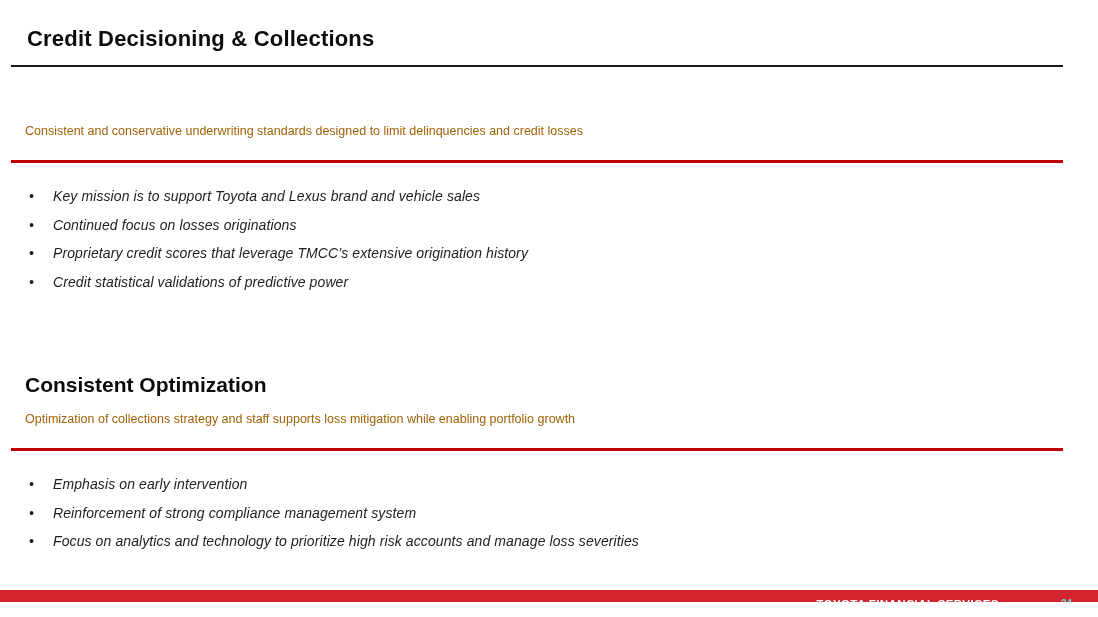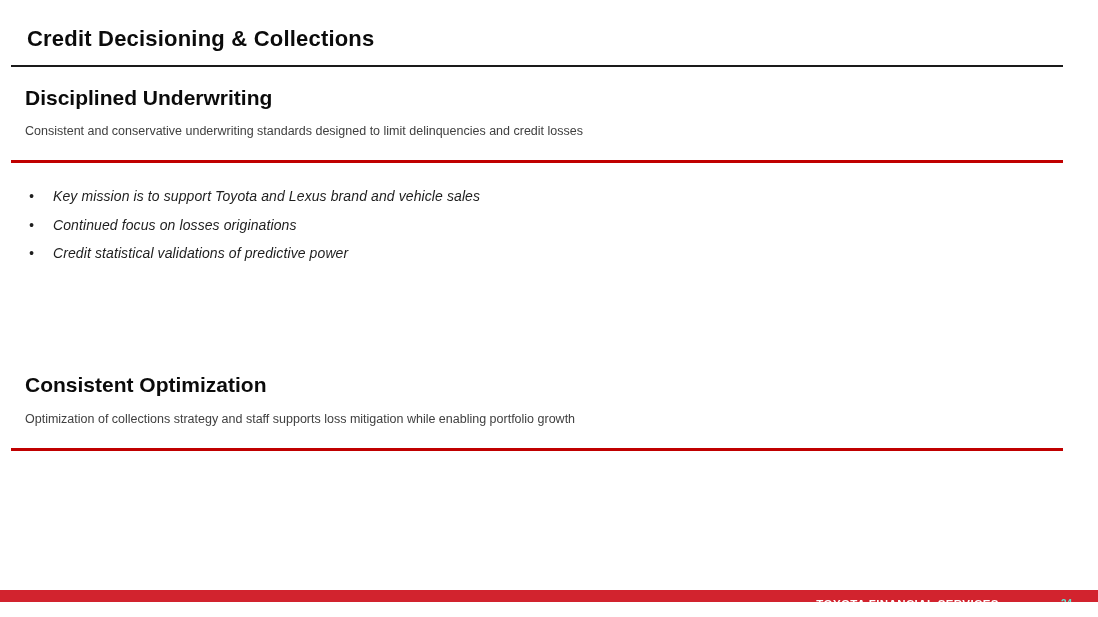--- a/index.html
+++ b/index.html
@@ -36,21 +36,21 @@
     font-size: 21px;
     font-weight: 700;
     color: #0b0b0b;
   }
   .section-heading.s1 { top: 86px; }
   .section-heading.s2 { top: 373px; }
   .section-subtitle {
     position: absolute;
     left: 25px;
     font-size: 12.5px;
-    color: #404040;
+    color: #a16207;
   }
   .section-subtitle.s1 { top: 124px; }
   .section-subtitle.s2 { top: 412px; }
   .red-rule {
     position: absolute;
     left: 11px;
     width: 1052px;
     height: 3px;
     background: #c00000;
   }
@@ -108,33 +108,38 @@
   }
 </style>
 </head>
 <body>
 
 <div class="slide">
 
   <h1 class="page-title">Credit Decisioning &amp; Collections</h1>
   <div class="title-rule"></div>
 
-  <h2 class="section-heading s1">Disciplined Underwriting</h2>
   <p class="section-subtitle s1">Consistent and conservative underwriting standards designed to limit delinquencies and credit losses</p>
   <div class="red-rule s1"></div>
 
   <ul class="bullet-list s1">
     <li>Key mission is to support Toyota and Lexus brand and vehicle sales</li>
     <li>Continued focus on losses originations</li>
+    <li>Proprietary credit scores that leverage TMCC’s extensive origination history</li>
     <li>Credit statistical validations of predictive power</li>
   </ul>
 
   <h2 class="section-heading s2">Consistent Optimization</h2>
   <p class="section-subtitle s2">Optimization of collections strategy and staff supports loss mitigation while enabling portfolio growth</p>
   <div class="red-rule s2"></div>
 
+  <ul class="bullet-list s2">
+    <li>Emphasis on early intervention</li>
+    <li>Reinforcement of strong compliance management system</li>
+    <li>Focus on analytics and technology to prioritize high risk accounts and manage loss severities</li>
+  </ul>
 
   <div class="footer-bar">
     <span class="footer-brand">TOYOTA FINANCIAL SERVICES</span>
     <span class="footer-page">24</span>
   </div>
 
 </div>
 
 </body></html>

